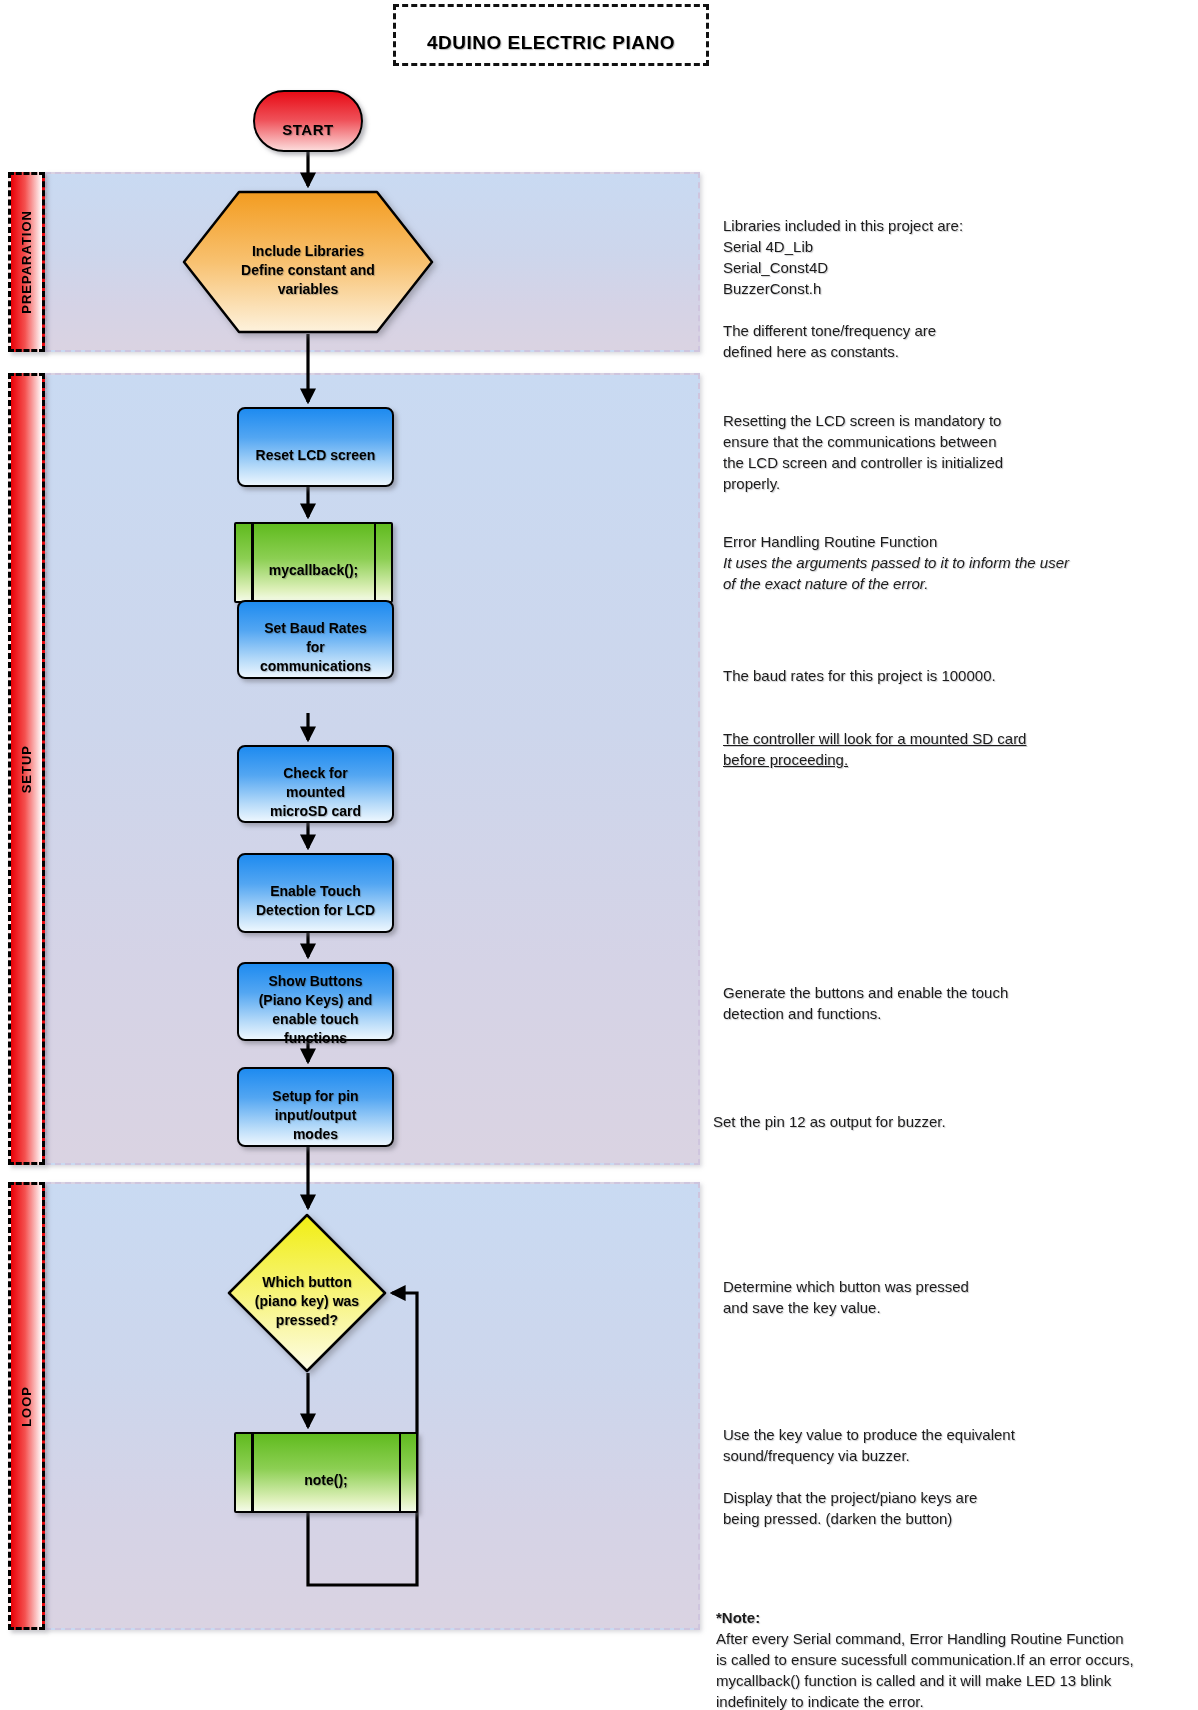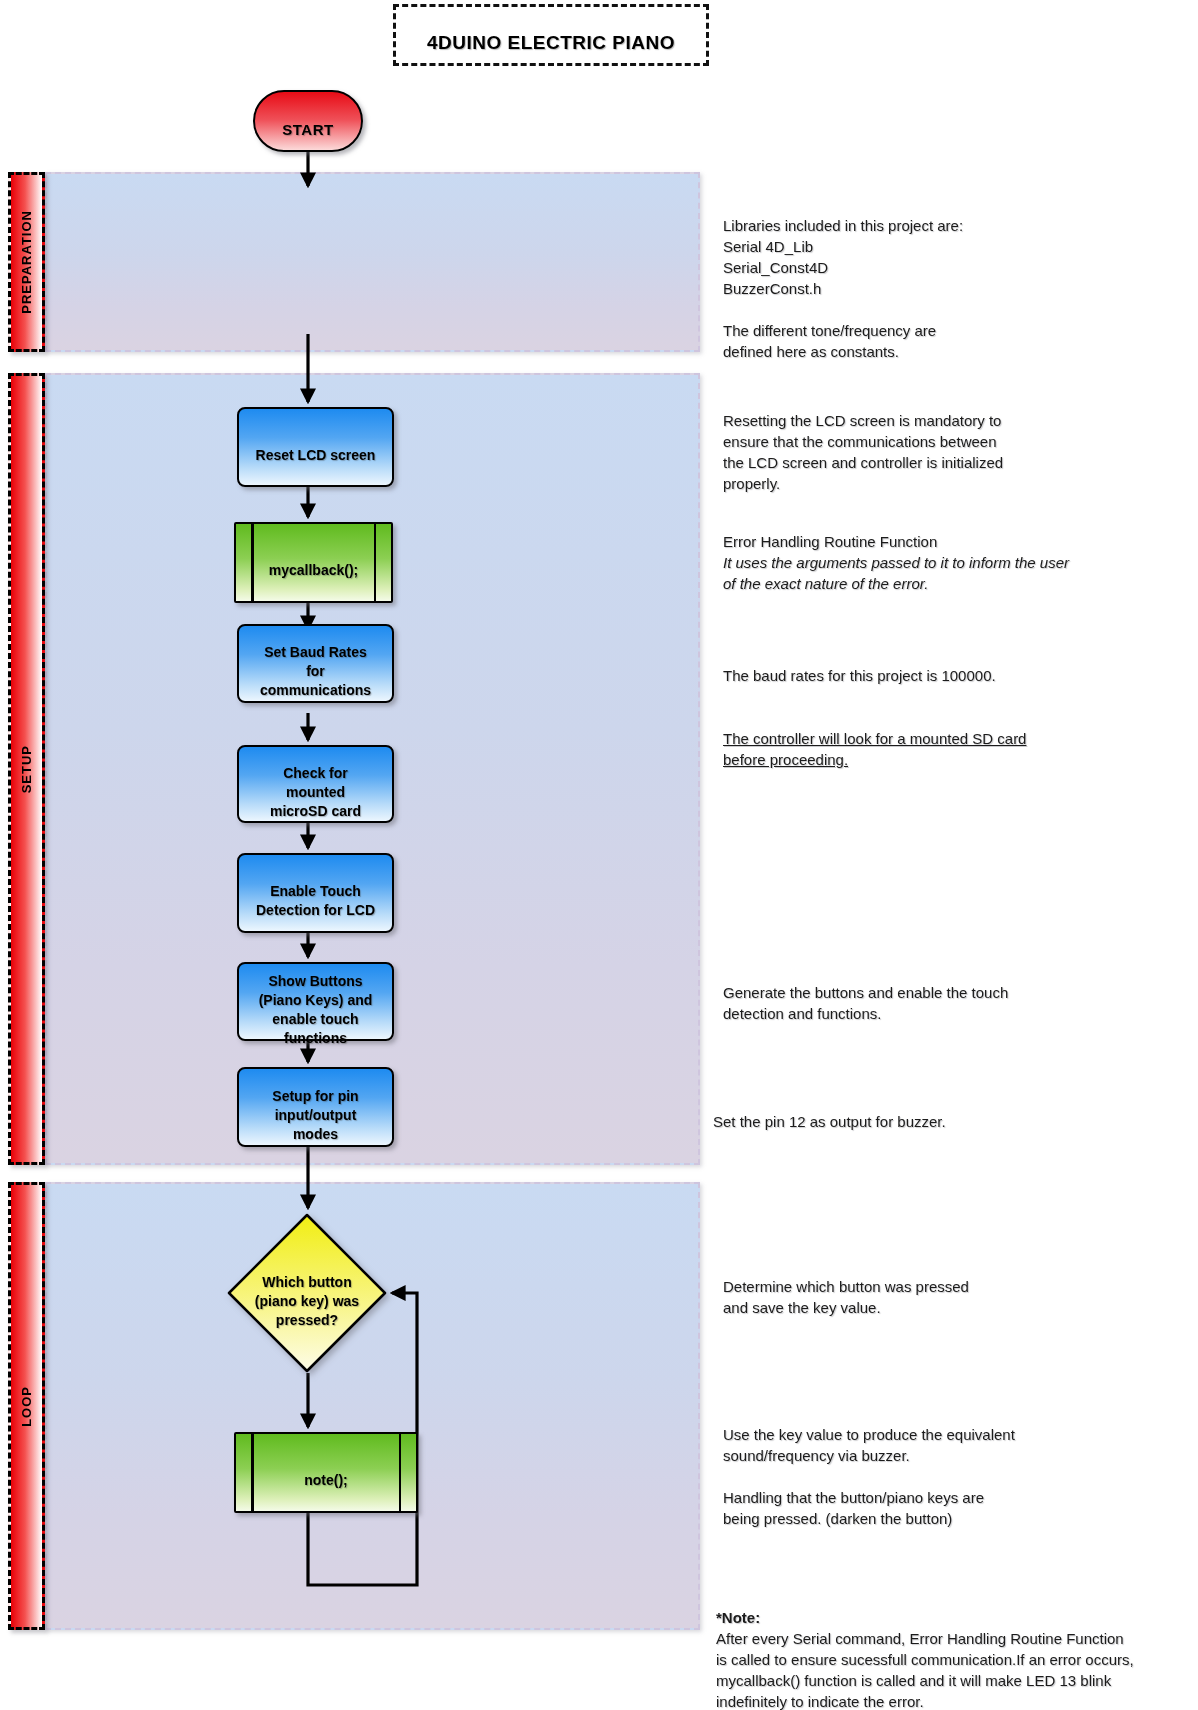--- a/index.html
+++ b/index.html
@@ -112,32 +112,47 @@
   </svg>
 
   <div class="shape title-box">
     <div class="node-label">4DUINO ELECTRIC PIANO</div>
   </div>
 
   <div class="shape terminator">
     <div class="node-label">START</div>
   </div>
 
+  <div class="shape svg-shape" style="left:182px;top:190px;width:252px;height:144px;">
+    <svg width="252" height="144" viewBox="0 0 252 144">
+      <defs>
+        <linearGradient id="gHex" x1="0" y1="0" x2="0" y2="1">
+          <stop offset="0" stop-color="#f39c20"></stop>
+          <stop offset="0.5" stop-color="#f8c170"></stop>
+          <stop offset="1" stop-color="#fdf2dd"></stop>
+        </linearGradient>
+      </defs>
+      <polygon points="57,2 195,2 250,72 195,142 57,142 2,72" fill="url(#gHex)" stroke="#000" stroke-width="2.5" stroke-linejoin="round"></polygon>
+    </svg>
+    <div class="node-label">Include Libraries
+Define constant and
+variables</div>
+  </div>
 
   <div class="shape process" style="top:407px;height:80px;">
     <div class="node-label">Reset LCD screen</div>
   </div>
 
   <div class="shape subroutine" style="top:522px;width:159px;height:81px;">
     <div class="sub-line l"></div>
     <div class="sub-line r"></div>
     <div class="node-label">mycallback();</div>
   </div>
 
-  <div class="shape process" style="top:624px;height:79px;">
+  <div class="shape process" style="top:600px;height:79px;">
     <div class="node-label">Set Baud Rates
 for
 communications</div>
   </div>
 
   <div class="shape process" style="top:745px;height:78px;">
     <div class="node-label">Check for
 mounted
 microSD card</div>
   </div>
@@ -200,21 +215,21 @@
   <div class="annot" style="left:723px;top:728px;text-decoration:underline;">The controller will look for a mounted SD card
 before proceeding.</div>
   <div class="annot" style="left:723px;top:982px;">Generate the buttons and enable the touch
 detection and functions.</div>
   <div class="annot" style="left:713px;top:1111px;">Set the pin 12 as output for buzzer.</div>
   <div class="annot" style="left:723px;top:1276px;">Determine which button was pressed
 and save the key value.</div>
   <div class="annot" style="left:723px;top:1424px;">Use the key value to produce the equivalent
 sound/frequency via buzzer.
 
-Handling that the button/piano keys are
+Display that the project/piano keys are
 being pressed. (darken the button)</div>
   <div class="annot bold" style="left:716px;top:1607px;">*Note:</div>
   <div class="annot" style="left:716px;top:1628px;">After every Serial command, Error Handling Routine Function
 is called to ensure sucessfull communication.If an error occurs,
 mycallback() function is called and it will make LED 13 blink
 indefinitely to indicate the error.</div>
 
 </div>
 
 </body></html>

